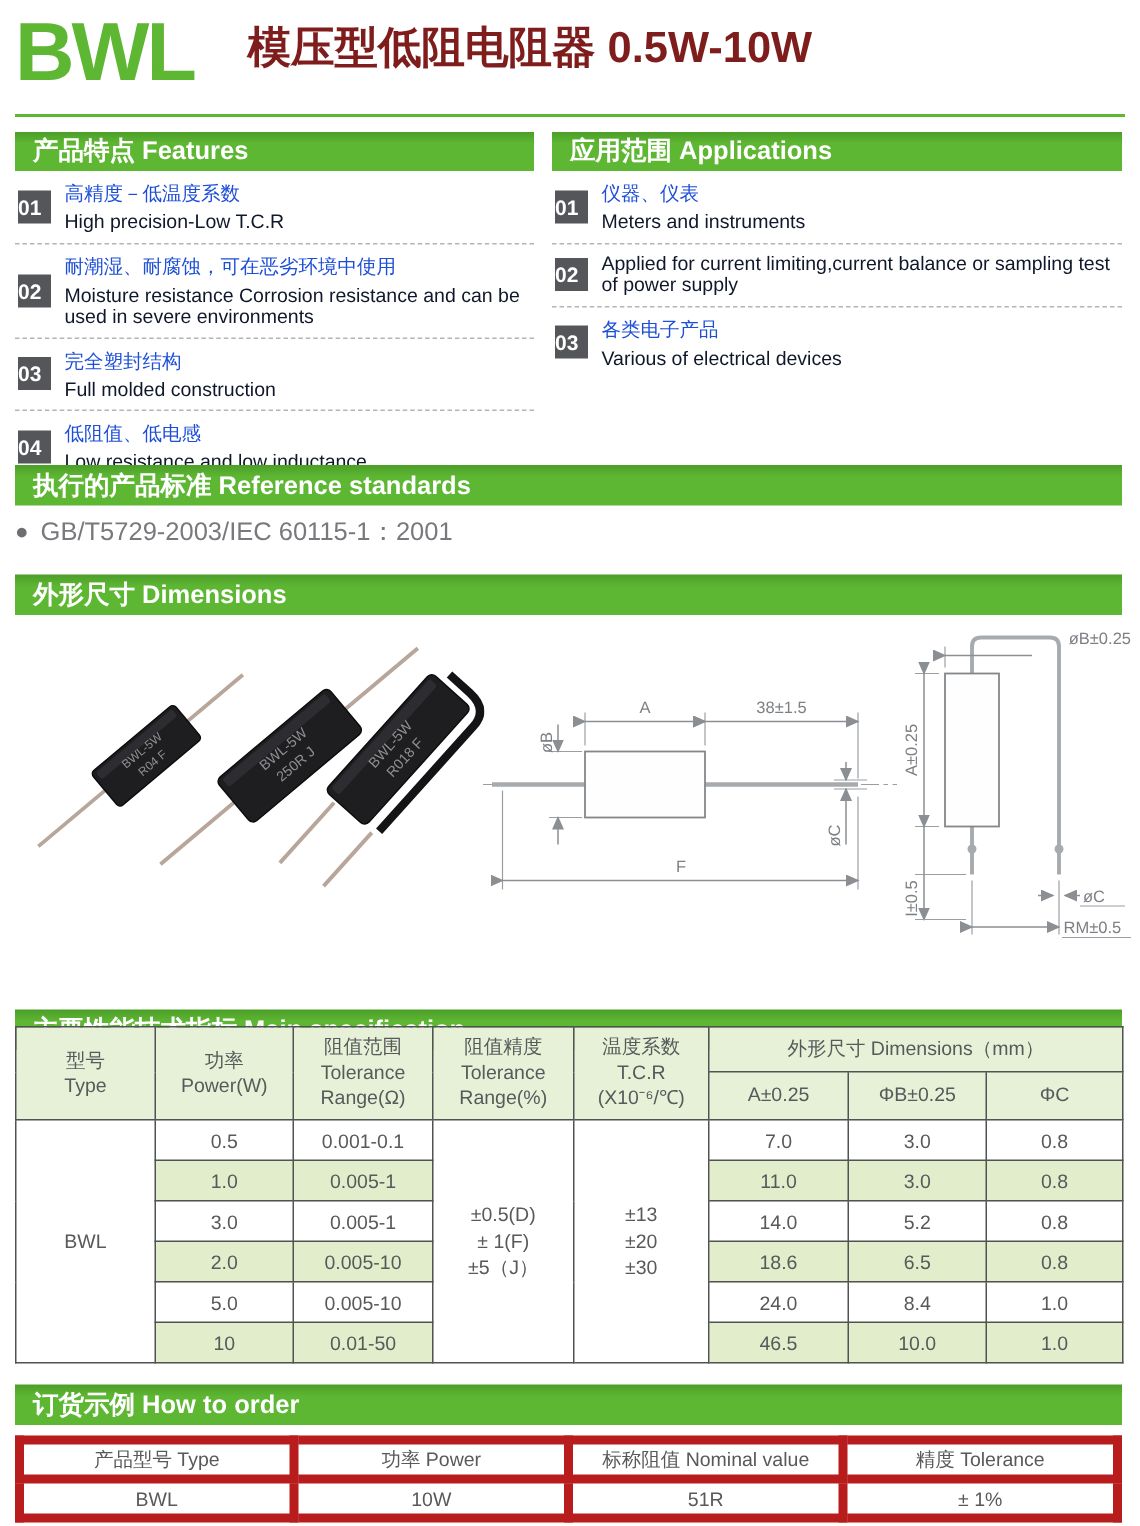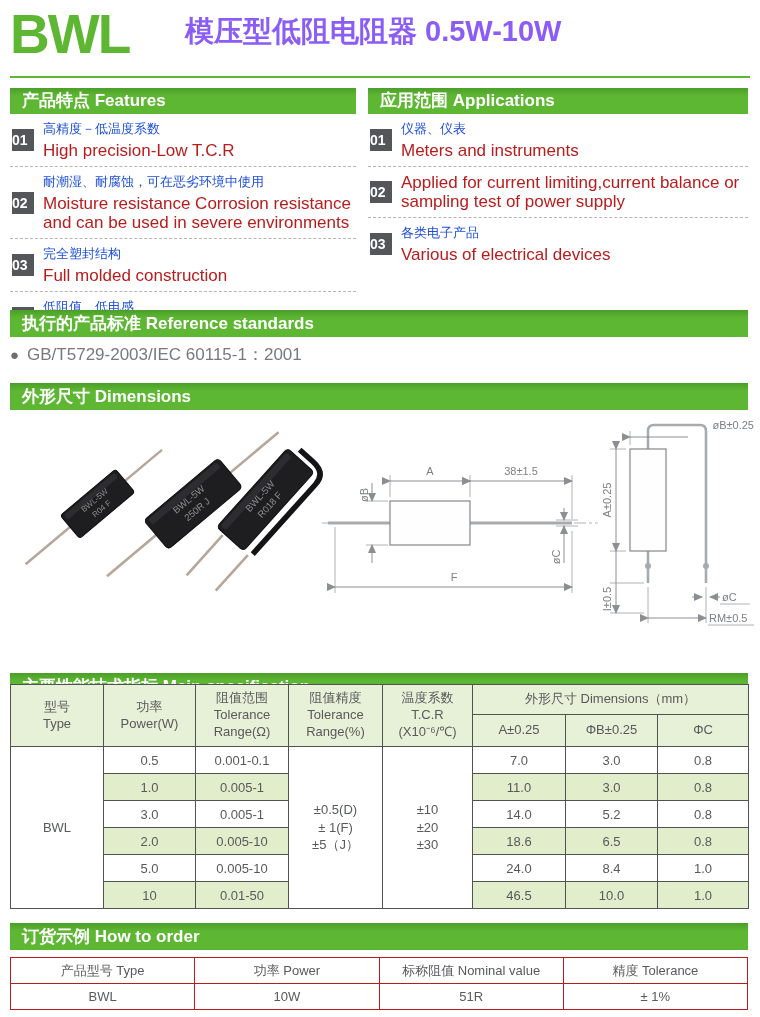--- a/index.html
+++ b/index.html
@@ -2,36 +2,36 @@
 <html><head>
 <meta charset="utf-8">
 <style>
   * { margin:0; padding:0; box-sizing:border-box; }
   html,body { background:#fff; }
   body { width:760px; height:1017px; font-family:"Liberation Sans", sans-serif; overflow:hidden; }
   .page { position:relative; width:760px; height:1017px; background:#fff; }
 
   
   .logo { position:absolute; left:10px; top:2px; font-size:55px; font-weight:bold; color:#5eb733; letter-spacing:-2px; }
-  .title-zh { position:absolute; left:165px; top:12px; font-size:29px; font-weight:bold; color:#8b5cf6;margin-left:20px; }
+  .title-zh { position:absolute; left:165px; top:12px; font-size:29px; font-weight:bold; color:#7f1d1d; }
   .title-en { position:absolute; left:165px; top:46px; font-size:22px; color:#5eb733; }
   .rule { position:absolute; left:10px; right:10px; top:76px; height:2px; background:#5eb733; }
 
   
   .bar { background:linear-gradient(to bottom,#4b9e28 0%,#5eb733 30%,#5eb733 100%); color:#fff; font-size:17px; font-weight:bold; line-height:27px; height:27px; padding-left:12px; white-space:nowrap; overflow:hidden; }
   .bar-full { position:absolute; left:10px; right:12px; }
   .col-section { position:absolute; top:88px; }
   .col-section .bar { height:26px; line-height:26px; }
 
   
   .fa-item { display:flex; align-items:center; padding:6px 0 6px 2px; border-bottom:1px dashed #b3b4b6; }
   .fa-item:last-child { border-bottom:none; }
   .fa-badge { flex:0 0 22px; width:22px; height:22px; background:#55565a; color:#fff; font-size:14px; font-weight:bold; line-height:22px; margin-right:9px; }
   .fa-zh { font-size:13px; color:#1d4ed8; margin-bottom:3px; }
-  .fa-en { font-size:17px; color:#b91c1c; line-height:1.12; }
+  .fa-en { font-size:13px; color:#0f172a; line-height:1.12; }
 
   
   .std-line { position:absolute; left:10px; top:343px; display:flex; align-items:center; }
   .std-bullet { color:#6d6e71; font-size:15px; margin-right:8px; }
   .std-text { font-size:17px; color:#77797c; }
 
   
   .figures { position:absolute; left:0; top:415px; width:760px; height:235px; }
   .svg-abs { position:absolute; }
 
@@ -39,21 +39,21 @@
   table { border-collapse:collapse; table-layout:fixed; }
   .spec-table { position:absolute; left:10px; top:684px; width:738px; }
   .spec-table td, .spec-table th { border:1px solid #515254; text-align:center; vertical-align:middle; font-size:13px; font-weight:normal; color:#58595b; padding:0 2px; }
   .spec-table thead td { background:#e7f1d8; line-height:1.3; }
   .spec-table .hrow1 { height:30px; } .spec-table .hrow2 { height:32px; }
   .spec-table tbody tr { height:27px; }
   .spec-table tbody tr.alt .band { background:#e2eecb; }
   .merged { background:#fff; line-height:1.35; }
 
   .order-table { position:absolute; left:10px; top:957px; width:738px; }
-  .order-table td { border:1px solid #b91c1c; text-align:center; vertical-align:middle; font-size:13px; color:#58595b; }
+  .order-table td { border:6px solid #b91c1c; text-align:center; vertical-align:middle; font-size:13px; color:#58595b; }
   .order-table .orow1 { height:26px; } .order-table .orow2 { height:26px; }
 
   
   .dimline { stroke:#8b8e92; stroke-width:1; fill:none; }
   .thin { stroke:#9b9ea1; stroke-width:0.8; fill:none; }
   .dimtext { fill:#7d8084; font-size:11px; font-family:"Liberation Sans",sans-serif; }
 </style>
 </head>
 <body>
 
@@ -282,21 +282,21 @@
         <tr>
           <td rowspan="6" class="merged">BWL</td>
           <td class="band">0.5</td>
           <td class="band">0.001-0.1</td>
           <td rowspan="6" class="merged">
             <div>±0.5(D)</div>
             <div>± 1(F)</div>
             <div>±5（J）</div>
           </td>
           <td rowspan="6" class="merged">
-            <div>±10</div>
+            <div>±13</div>
             <div>±20</div>
             <div>±30</div>
           </td>
           <td class="band">7.0</td>
           <td class="band">3.0</td>
           <td class="band">0.8</td>
         </tr>
         <tr class="alt">
           <td class="band">1.0</td>
           <td class="band">0.005-1</td>

